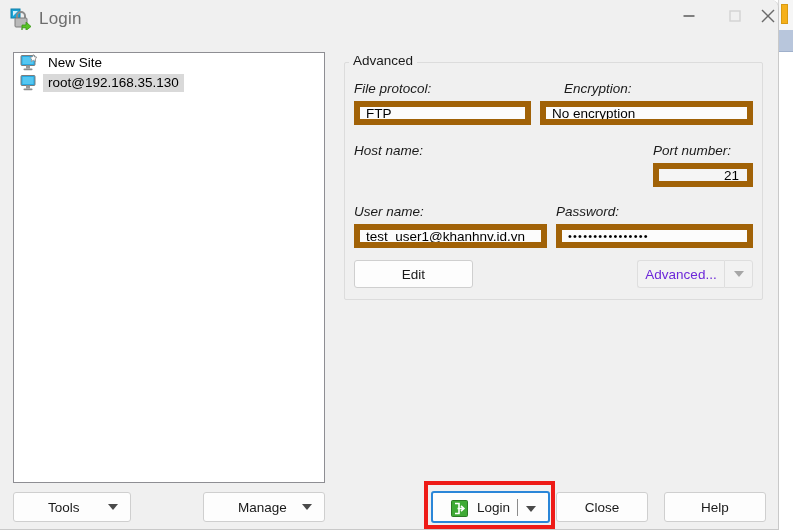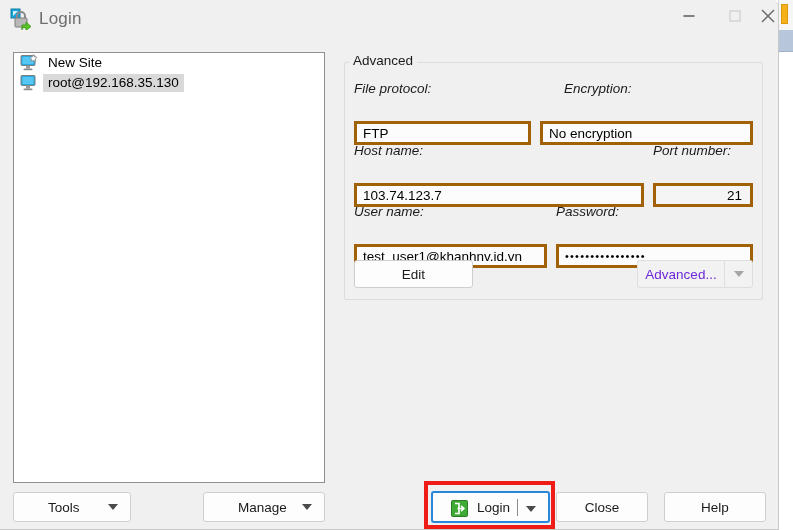--- a/index.html
+++ b/index.html
@@ -124,30 +124,29 @@
 
   .fld-label {
     position: absolute;
     font-size: 13.5px; color: #1a1a1a;
     white-space: nowrap;
     font-style: italic;
   }
   .fld-box {
     position: absolute;
     background: #fcfcfc;
-    border: 3px solid #a16207;
+    border: 6px solid #a16207;
     box-sizing: border-box;
     font-size: 13.5px;
     color: #000000;
     display: flex; align-items: center;
     padding: 0 6px;
     overflow: hidden;
     white-space: nowrap;
     cursor: text;
-    margin-top: 20px;
   }
   .fld-box.readonlyish { background: #f5f5f5; }
   .fld-box.numeric { justify-content: flex-end; padding-right: 8px; }
 
   .dots {
     letter-spacing: 1.2px;
     font-size: 11px;
     color: #000;
   }
 
@@ -293,21 +292,20 @@
   <div id="session-group"></div>
   <div id="session-legend">Advanced</div>
 
   <div class="fld-label" style="left:354px; top:81px;">File protocol:</div>
   <div class="fld-box" style="left:354px; top:101px; width:177px; height:24px;">FTP</div>
 
   <div class="fld-label" style="left:540px; top:81px;margin-left:24px;">Encryption:</div>
   <div class="fld-box" style="left:540px; top:101px; width:213px; height:24px;">No encryption</div>
 
   <div class="fld-label" style="left:354px; top:143px;">Host name:</div>
-  <div class="fld-box" style="left:354px; top:163px; width:290px; height:24px;">103.74.123.7</div>
 
   <div class="fld-label" style="left:653px; top:143px;">Port number:</div>
   <div class="fld-box numeric readonlyish" style="left:653px; top:163px; width:100px; height:24px;">21</div>
 
   <div class="fld-label" style="left:354px; top:204px;">User name:</div>
   <div class="fld-box" style="left:354px; top:224px; width:193px; height:24px;">test_user1@khanhnv.id.vn</div>
 
   <div class="fld-label" style="left:556px; top:204px;">Password:</div>
   <div class="fld-box" style="left:556px; top:224px; width:197px; height:24px;">
     <span class="dots">••••••••••••••••</span>

